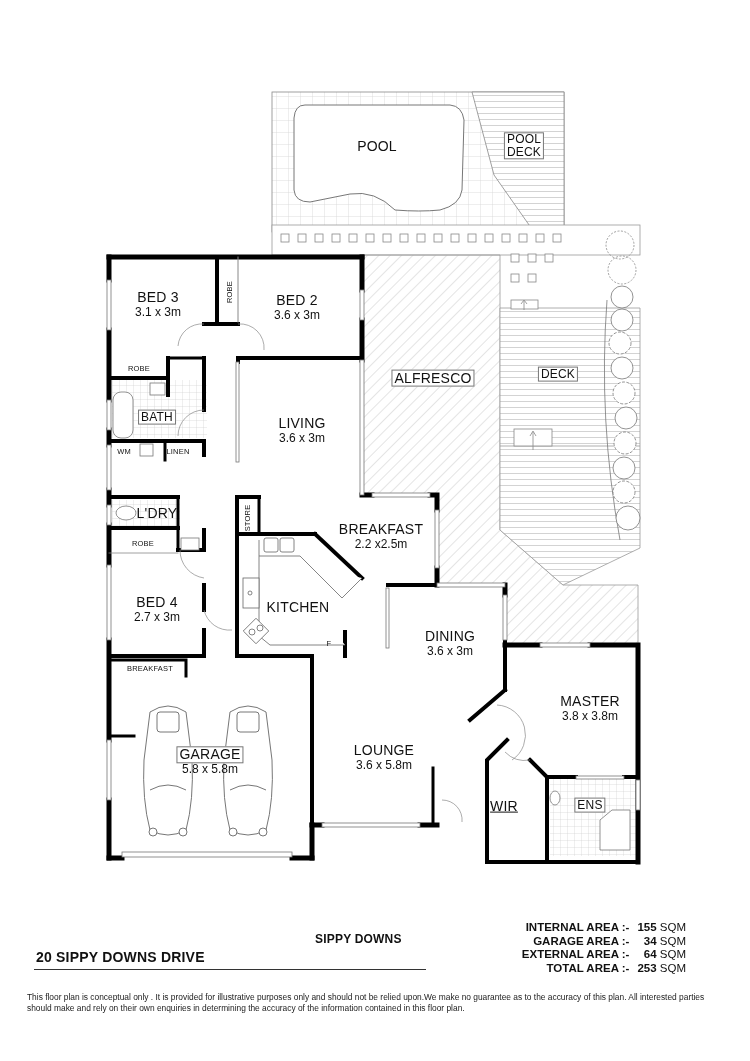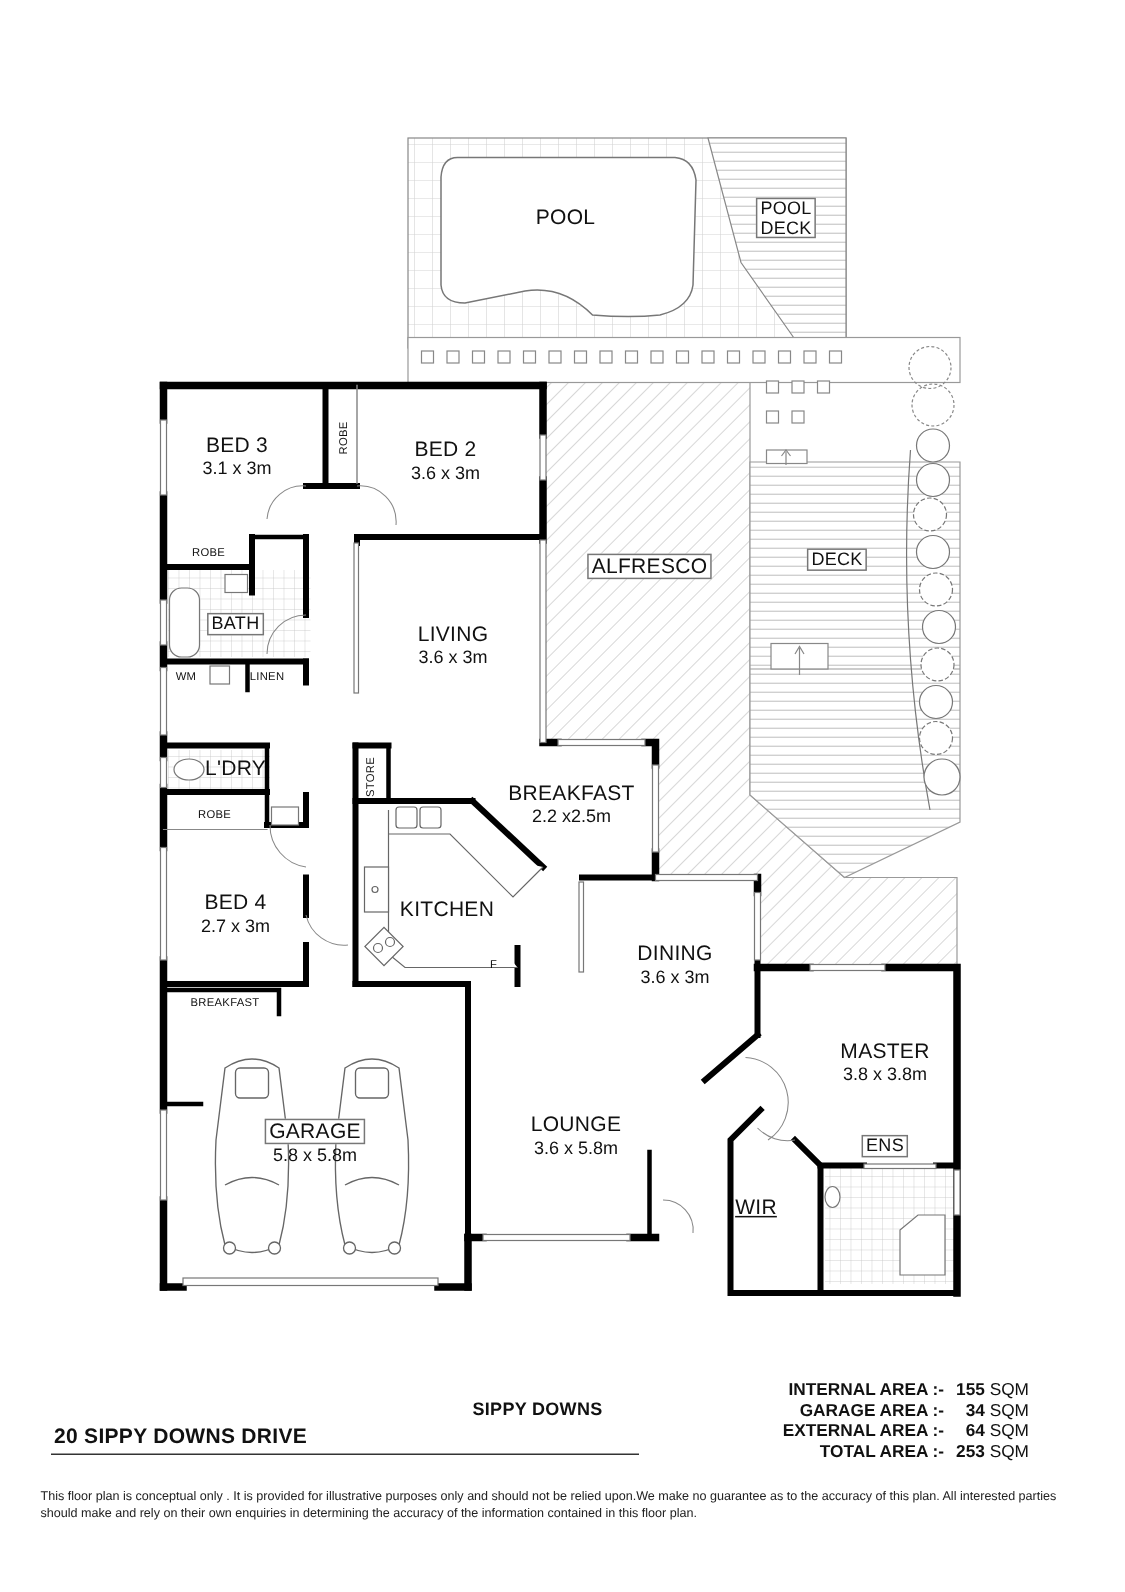--- a/index.html
+++ b/index.html
@@ -269,21 +269,21 @@
     <div class="room-label" style="left: 157px; top: 416px;"><div class="room-name boxed" style="font-size: 12px; white-space: pre; display: inline-block;">BATH</div></div>
     <div class="room-label" style="left: 157px; top: 477px; margin-top: 36px;"><div class="room-name" style="white-space: pre; display: inline-block;">L'DRY</div></div>
     <div class="room-label" style="left: 381px; top: 536px;"><div class="room-name" style="white-space: pre; display: inline-block;">BREAKFAST</div><div class="room-dim">2.2 x2.5m</div></div>
     <div class="room-label" style="left: 298px; top: 607px;"><div class="room-name" style="white-space: pre; display: inline-block;">KITCHEN</div></div>
     <div class="room-label" style="left: 157px; top: 609px;"><div class="room-name" style="white-space: pre; display: inline-block;">BED 4</div><div class="room-dim">2.7 x 3m</div></div>
     <div class="room-label" style="left: 450px; top: 643px;"><div class="room-name" style="white-space: pre; display: inline-block;">DINING</div><div class="room-dim">3.6 x 3m</div></div>
     <div class="room-label" style="left: 590px; top: 708px;"><div class="room-name" style="white-space: pre; display: inline-block;">MASTER</div><div class="room-dim">3.8 x 3.8m</div></div>
     <div class="room-label" style="left: 210px; top: 761px;"><div class="room-name boxed" style="white-space: pre; display: inline-block;">GARAGE</div><div class="room-dim">5.8 x 5.8m</div></div>
     <div class="room-label" style="left: 368px; top: 757px; margin-left: 16px;"><div class="room-name" style="white-space: pre; display: inline-block;">LOUNGE</div><div class="room-dim">3.6 x 5.8m</div></div>
     <div class="room-label" style="left: 504px; top: 806px;"><div class="room-name" style="white-space: pre; display: inline-block; text-decoration: underline;">WIR</div></div>
-    <div class="room-label" style="left: 590px; top: 764px;"><div class="room-name boxed" style="font-size: 12px; white-space: pre; display: inline-block;">ENS</div></div>
+    <div class="room-label" style="left: 590px; top: 804px;"><div class="room-name boxed" style="font-size: 12px; white-space: pre; display: inline-block;">ENS</div></div>
     <div class="room-label" style="left: 377px; top: 146px;"><div class="room-name" style="white-space: pre; display: inline-block;">POOL</div></div>
     <div class="room-label" style="left: 524px; top: 146px;"><div class="room-name boxed" style="font-size: 12px; white-space: pre; display: inline-block;">POOL
 DECK</div></div>
     <div class="small-label vertical" style="left: 229px; top: 292px;">ROBE</div>
     <div class="small-label" style="left: 139px; top: 368px;">ROBE</div>
     <div class="small-label" style="left: 124px; top: 451px;">WM</div>
     <div class="small-label" style="left: 178px; top: 451px;">LINEN</div>
     <div class="small-label" style="left: 143px; top: 543px;">ROBE</div>
     <div class="small-label vertical" style="left: 247px; top: 518px;">STORE</div>
     <div class="small-label" style="left: 150px; top: 668px;">BREAKFAST</div>

